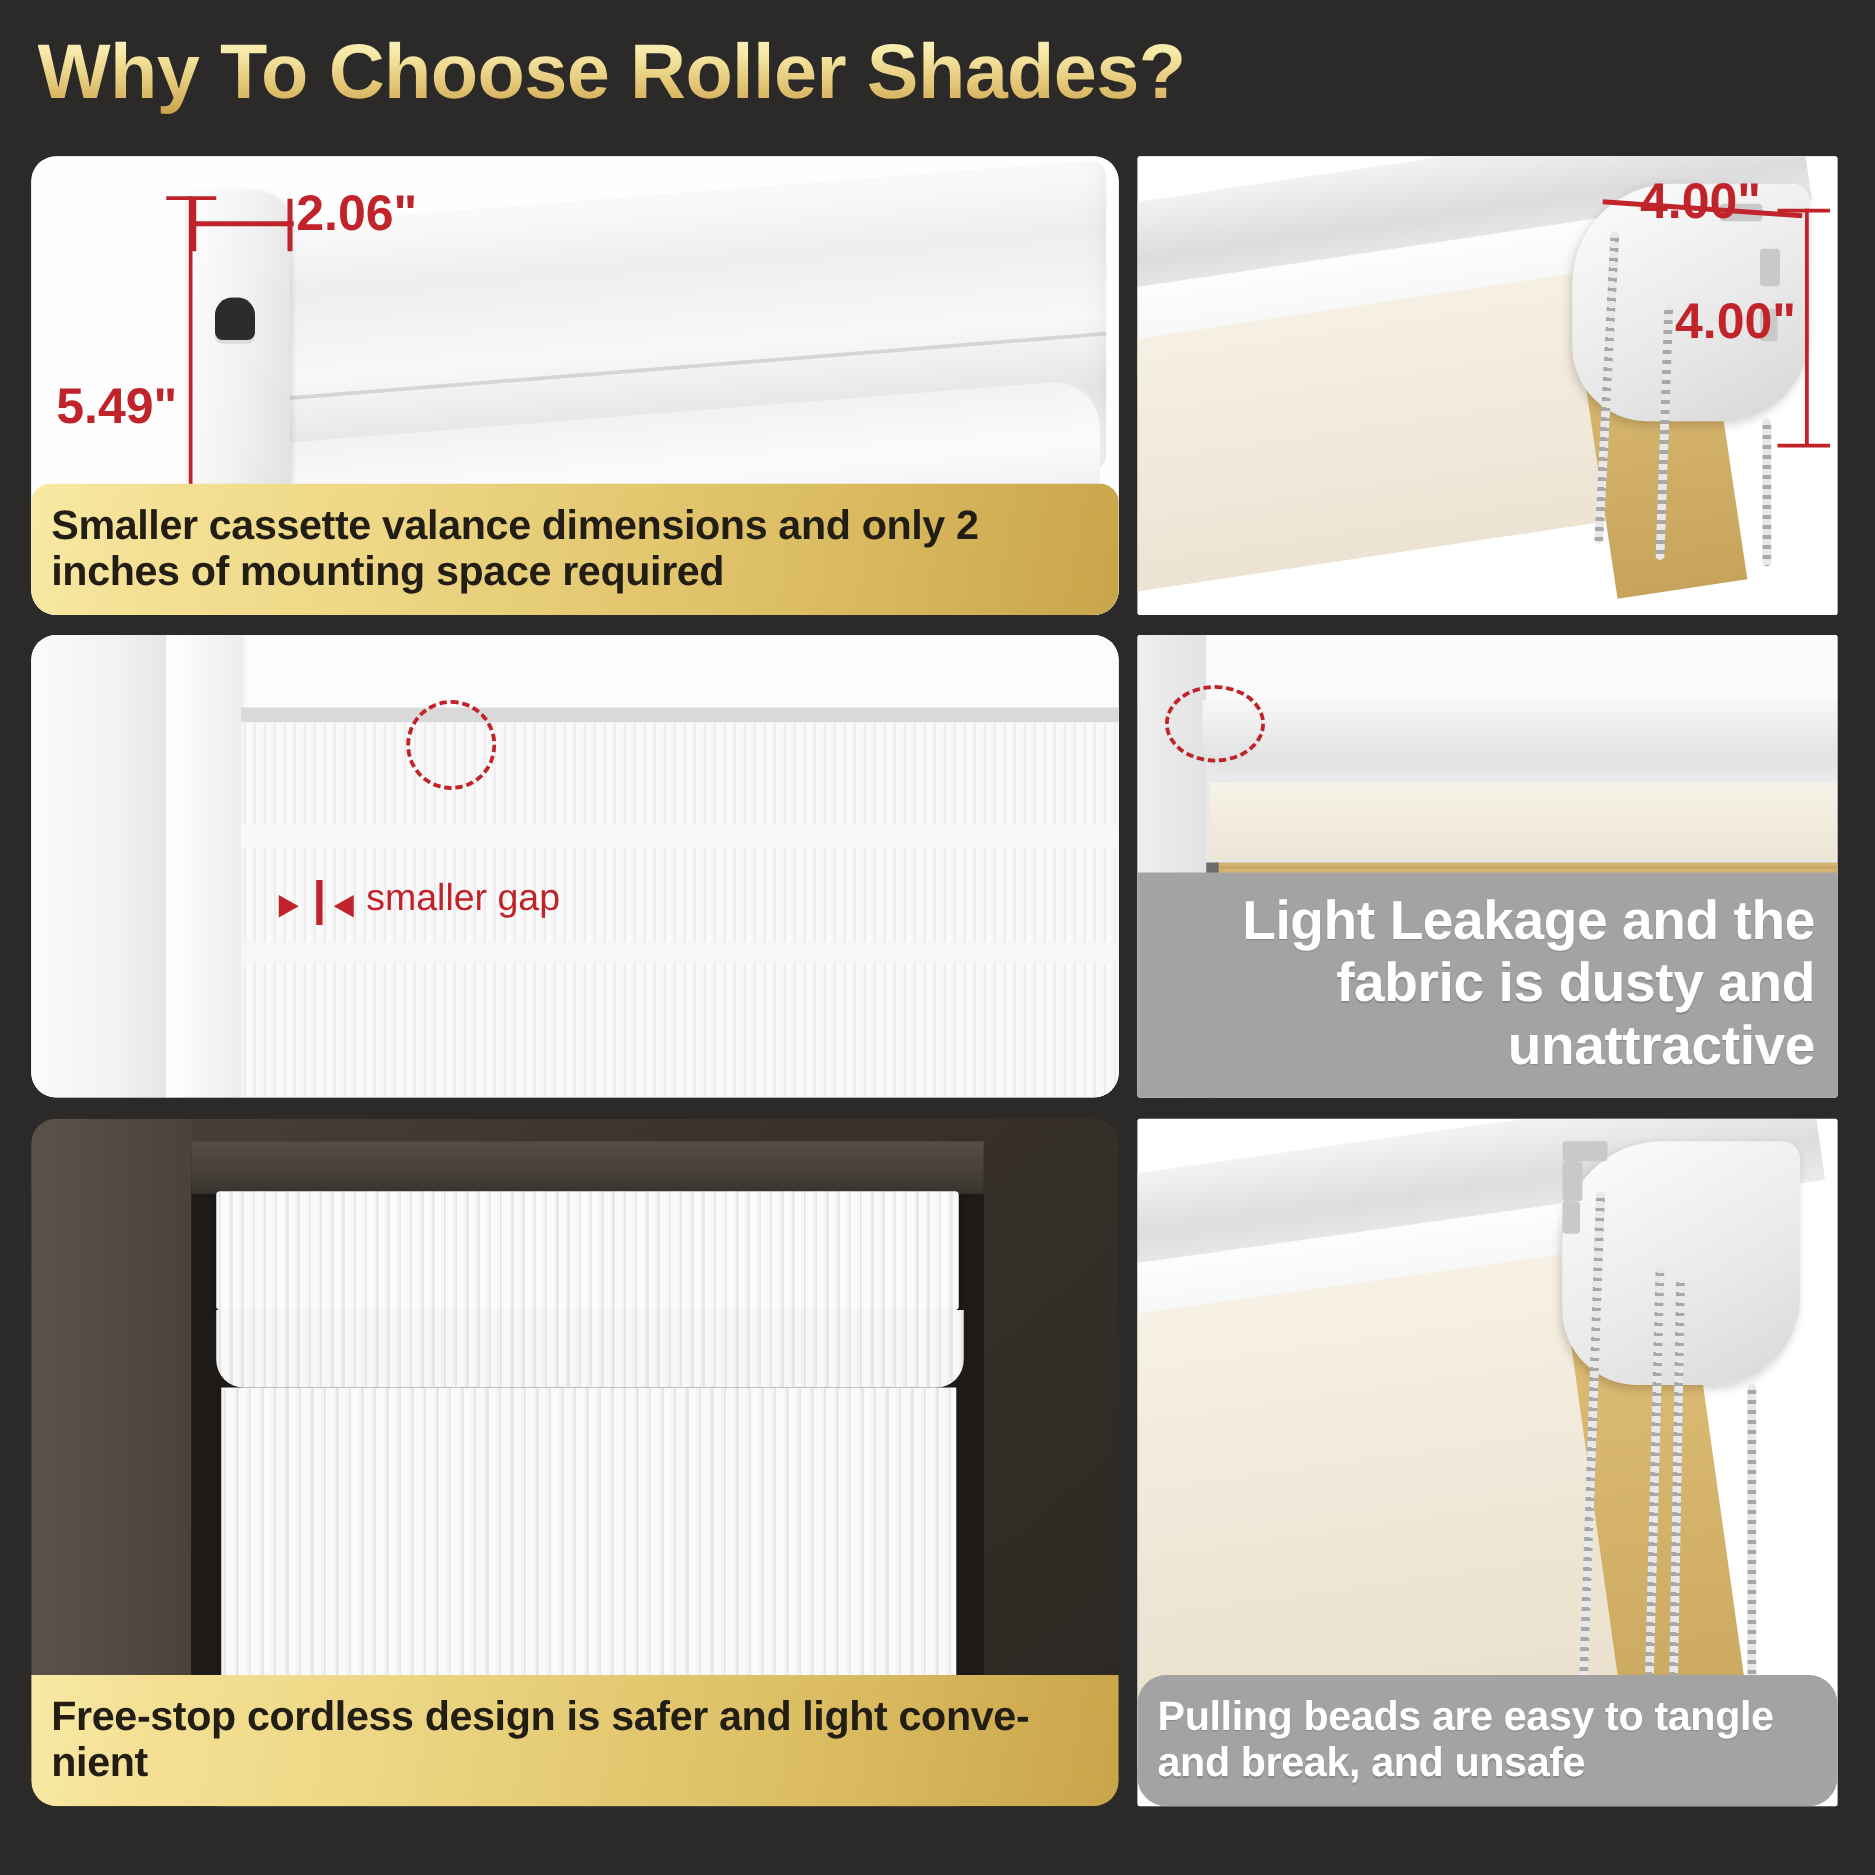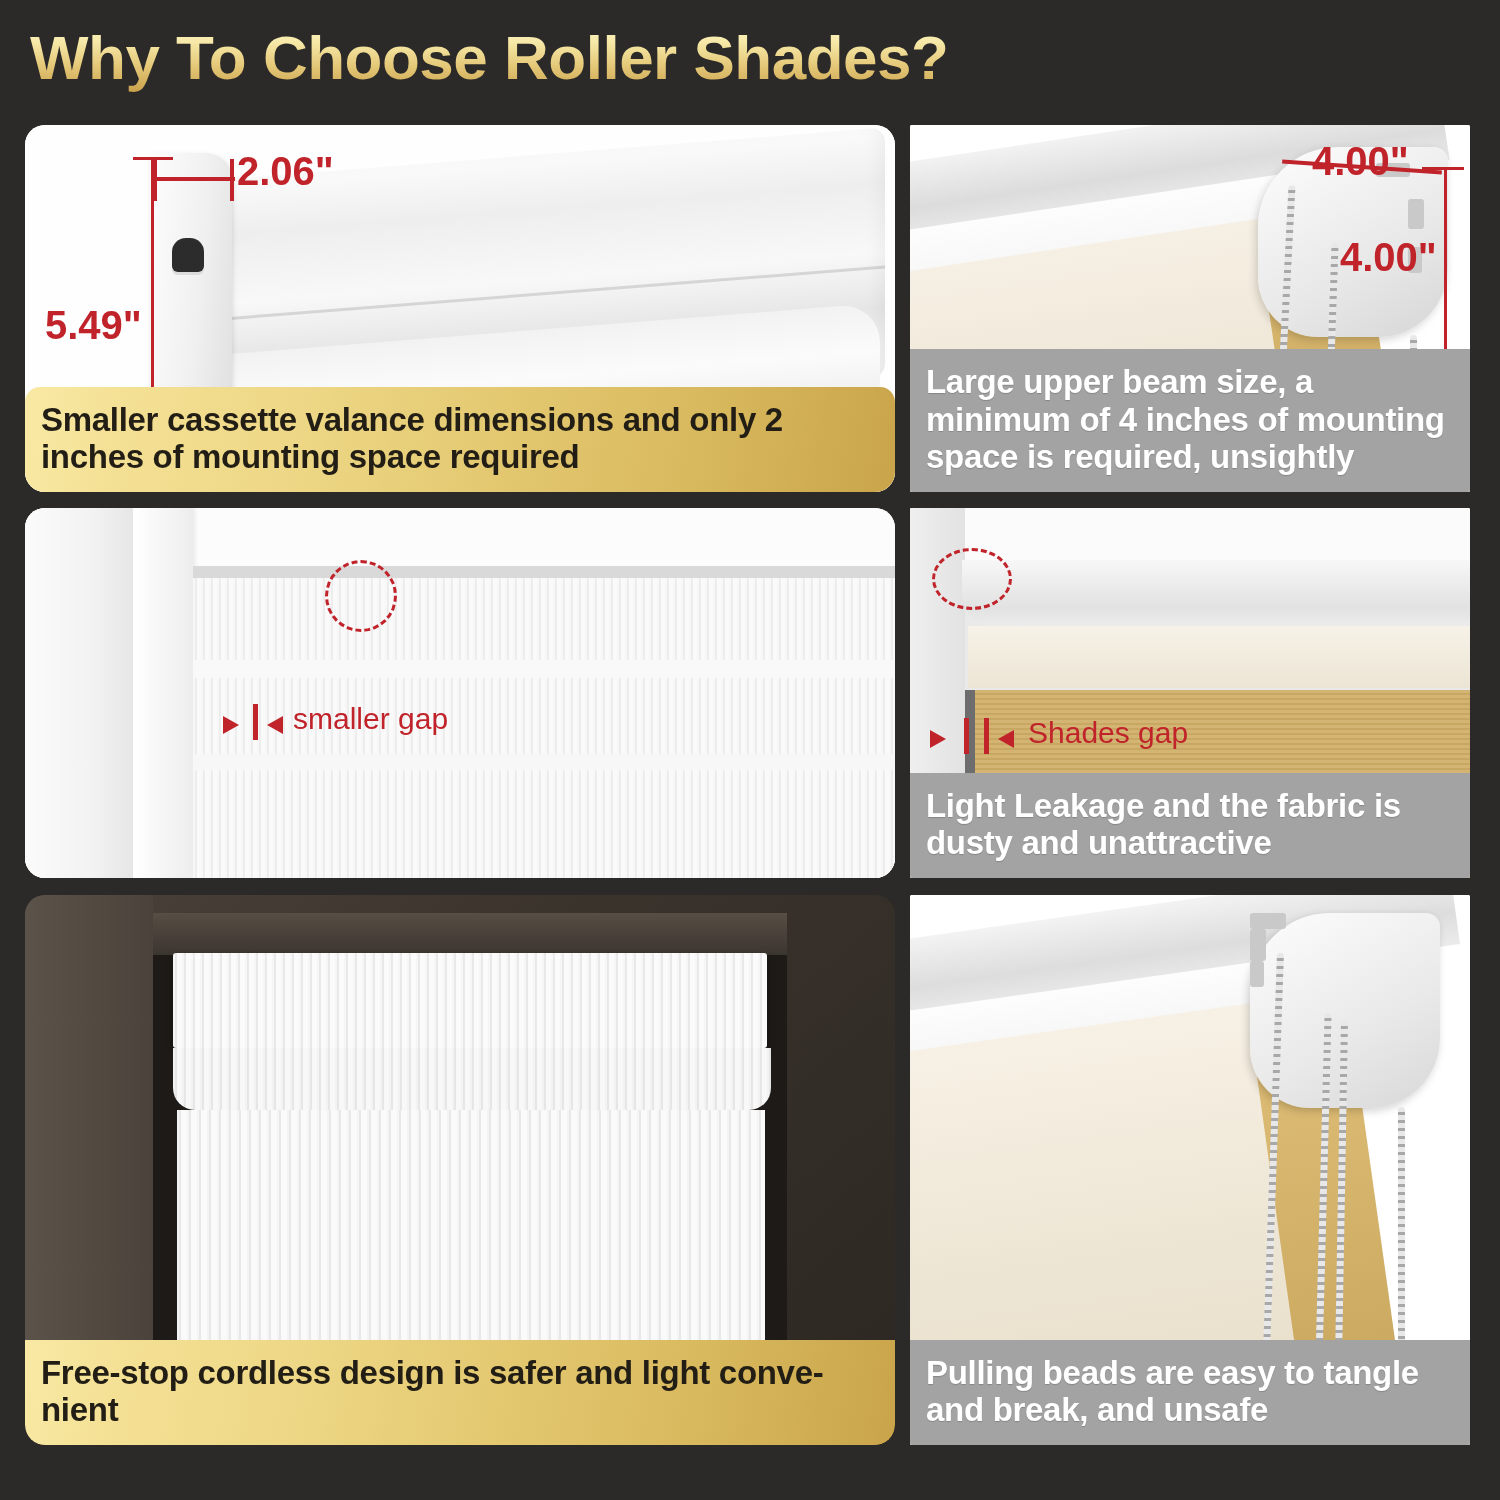--- a/index.html
+++ b/index.html
@@ -318,21 +318,20 @@
 
     <div class="dim-line" style="left:372px;top:40px;width:160px;height:4px;transform:rotate(4deg);"></div>
     <div class="dim-txt" style="left:402px;top:14px;font-size:40px;">4.00"</div>
 
     <div class="dim-line" style="left:534px;top:42px;width:3px;height:190px;"></div>
     <div class="dim-line" style="left:512px;top:42px;width:42px;height:3px;"></div>
     <div class="dim-line" style="left:512px;top:230px;width:42px;height:3px;"></div>
     <div class="dim-txt" style="left:430px;top:110px;font-size:40px;">4.00"</div>
   </div>
 
-  <div class="caption grey" style="font-size:33px;">Large upper beam size, a minimum of 4 inches of mounting space is required, unsightly</div>
 </div>
 
 <div class="panel good" id="p3">
   <div class="photo">
 
     <div class="frame-l"></div>
     <div class="frame-edge"></div>
 
     <div class="shade-band" style="top:58px;height:12px;background:#d9d9d9;"></div>
     <div class="shade-band" style="top:70px;height:82px;"></div>
@@ -363,21 +362,21 @@
 
     <div class="dashed-circle" style="left:22px;top:40px;width:80px;height:62px;"></div>
 
     <div class="arrow-r" style="left:20px;top:222px;"></div>
     <div class="gap-bar" style="left:54px;top:210px;width:5px;height:36px;"></div>
     <div class="gap-bar" style="left:74px;top:210px;width:5px;height:36px;"></div>
     <div class="arrow-l" style="left:88px;top:222px;"></div>
     <div class="gap-txt" style="left:118px;top:208px;font-size:30px;">Shades gap</div>
   </div>
 
-  <div class="caption grey" style="font-size:33px;">Light Leakage and the fabric is dusty and unattractive</div>
+  <div class="caption grey" style="font-size:44px;text-align:right;">Light Leakage and the fabric is dusty and unattractive</div>
 </div>
 
 <div class="panel good" id="p5">
   <div class="photo">
 
     <div class="wall-left"></div>
     <div class="win-recess"></div>
     <div class="win-head"></div>
 
     <div class="window-view">
@@ -412,14 +411,14 @@
       <div class="notch" style="left:152px;top:56px;width:16px;height:32px;background:#c9c9c9;border-radius:3px;"></div>
       <div class="notch" style="left:152px;top:108px;width:14px;height:26px;background:#c9c9c9;border-radius:3px;"></div>
     </div>
 
     <div class="chain" style="left:360px;top:58px;height:400px;transform:rotate(2deg);"></div>
     <div class="chain" style="left:410px;top:118px;height:350px;transform:rotate(1.5deg);"></div>
     <div class="chain" style="left:428px;top:126px;height:340px;transform:rotate(1deg);"></div>
     <div class="chain" style="left:488px;top:212px;height:250px;"></div>
   </div>
 
-  <div class="caption grey" style="font-size:33px;">Pulling beads are easy to tangle and break, and unsafe</div>
+  <div class="caption grey" style="font-size:33px;border-radius:23px;">Pulling beads are easy to tangle and break, and unsafe</div>
 </div>
 
 </body></html>

